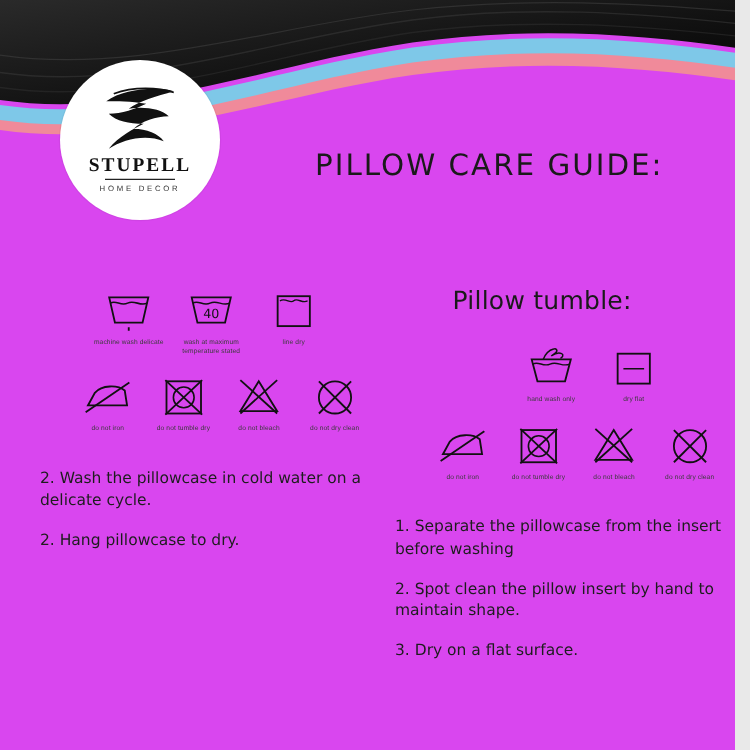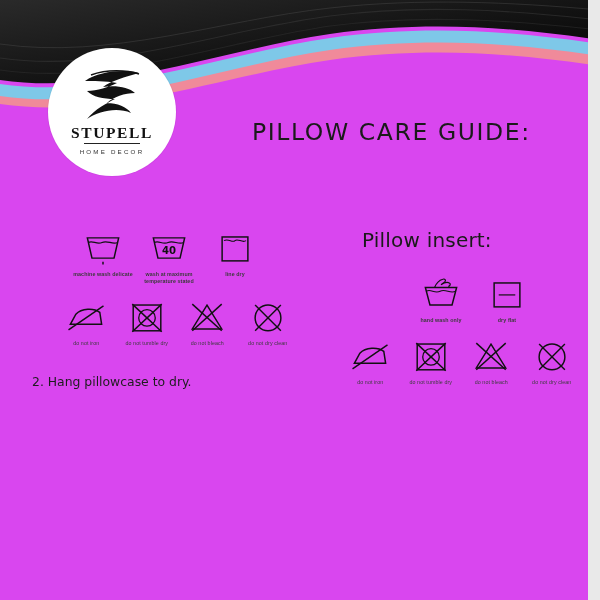--- a/index.html
+++ b/index.html
@@ -104,21 +104,21 @@
   }
   .col-left .col-title { text-align: left; padding-left: 52px; }
   .col-right .col-title { text-align: left; padding-left: 50px; }
 
   
   .sym-row {
     display: flex;
     justify-content: flex-start;
     align-items: flex-start;
   }
-  .sym-row.row1 { padding-left: 42px; font-weight: bold; }
+  .sym-row.row1 { padding-left: 42px; }
   .sym-row.row2 { padding-left: 28px; margin-top: 12px; }
   .col-right .sym-row.row1 { padding-left: 96px; }
   .col-right .sym-row.row2 { padding-left: 28px; margin-top: 12px; }
 
   .sym {
     width: 66px;
     display: flex;
     flex-direction: column;
     align-items: center;
   }
@@ -255,26 +255,27 @@
         <svg class="glyph" viewBox="0 0 50 42">
           <circle cx="25" cy="22" r="14" fill="none" stroke="#111" stroke-width="1.6"></circle>
           <line x1="11" y1="36" x2="39" y2="8" stroke="#111" stroke-width="1.6"></line>
           <line x1="11" y1="8" x2="39" y2="36" stroke="#111" stroke-width="1.6"></line>
         </svg>
         <div class="cap">do not dry clean</div>
       </div>
     </div>
 
     <div class="steps">
+      <div class="step">2. Wash the pillowcase in cold water on a delicate cycle.</div>
       <div class="step">2. Hang pillowcase to dry.</div>
     </div>
   </div>
 
   <div class="col col-right">
-    <div class="col-title">Pillow insert:</div>
+    <div class="col-title">Pillow tumble:</div>
 
     <div class="sym-row row1">
 
       <div class="sym">
         <svg class="glyph" viewBox="0 0 50 42">
           <path d="M8,14 L42,14 L37,33 L13,33 Z" fill="none" stroke="#111" stroke-width="1.6"></path>
           <path d="M9,18 C14,15 18,21 24,18 C30,15 35,21 41,18" fill="none" stroke="#111" stroke-width="1.2"></path>
           <path d="M18,14 C20,9 23,6 27,5 C29,4 31,6 29,8 L25,11 C28,9 32,8 34,9 C36,10 35,12 33,13" fill="none" stroke="#111" stroke-width="1.3"></path>
         </svg>
         <div class="cap">hand wash only</div>
@@ -321,15 +322,20 @@
       <div class="sym">
         <svg class="glyph" viewBox="0 0 50 42">
           <circle cx="25" cy="22" r="14" fill="none" stroke="#111" stroke-width="1.6"></circle>
           <line x1="11" y1="36" x2="39" y2="8" stroke="#111" stroke-width="1.6"></line>
           <line x1="11" y1="8" x2="39" y2="36" stroke="#111" stroke-width="1.6"></line>
         </svg>
         <div class="cap">do not dry clean</div>
       </div>
     </div>
 
+    <div class="steps">
+      <div class="step">1. Separate the pillowcase from the insert before washing</div>
+      <div class="step">2. Spot clean the pillow insert by hand to maintain shape.</div>
+      <div class="step">3. Dry on a flat surface.</div>
+    </div>
   </div>
 
 </div>
 
 </body></html>

